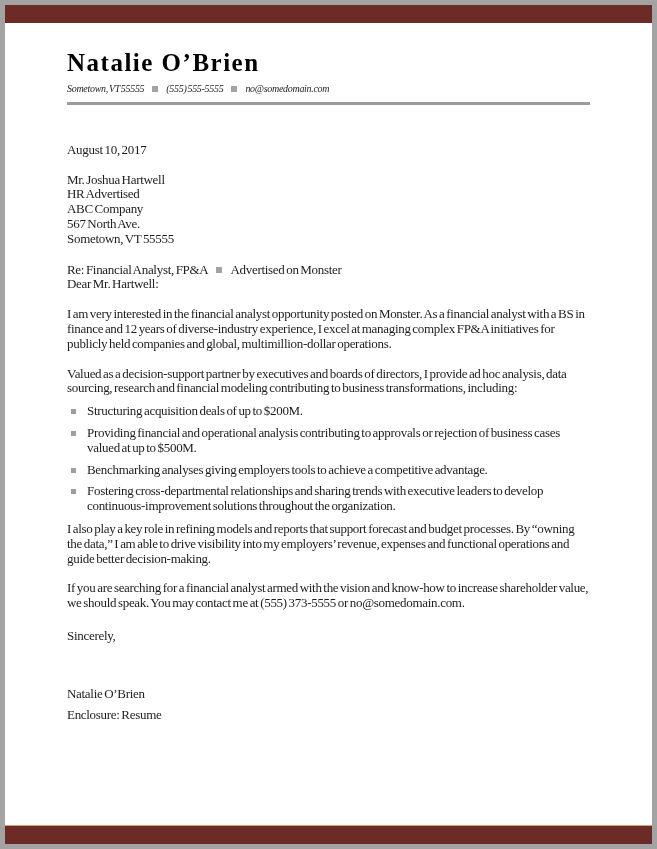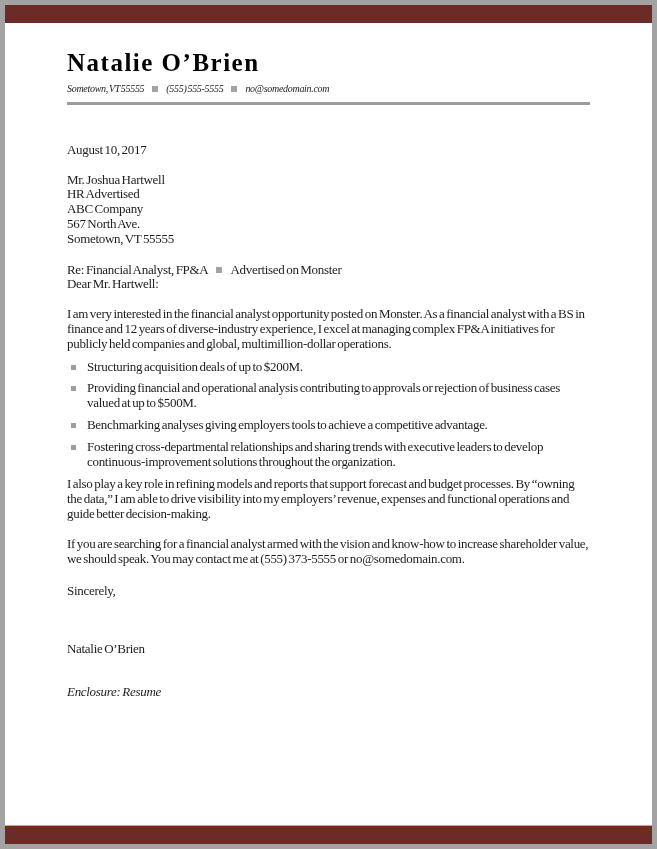--- a/index.html
+++ b/index.html
@@ -42,21 +42,21 @@
   p.para { margin:15px 0 0 0; }
   p.para.tight { margin-top:8px; }
   ul.bullets { margin:8px 0 8px 0; padding:0; list-style:none; }
   ul.bullets li { position:relative; padding-left:20px; margin-top:7px; }
   .bullet-square {
     position:absolute; left:4px; top:5px;
     width:5px; height:5px; background:#9e9e9e;
   }
   .signoff { margin-top:18px; }
   .signature { margin-top:43px; }
-  .enclosure { margin-top:28px;font-style:italic; }
+  .enclosure { margin-top:6px; }
 </style>
 </head>
 <body>
 
 <div class="page">
   <div class="edge-bar top" style="background: rgb(109, 43, 40);"></div>
 
   <div class="content">
 
     <div>
@@ -78,20 +78,21 @@
     </div>
 
     <div class="subject">
       <span>Re: Financial Analyst, FP&amp;A</span><span class="sep-square"></span><span>Advertised on Monster</span>
     </div>
 
     <div class="salutation">Dear Mr. Hartwell:</div>
 
     <p class="para">I am very interested in the financial analyst opportunity posted on Monster. As a financial analyst with a BS in finance and 12 years of diverse-industry experience, I excel at managing complex FP&amp;A initiatives for publicly held companies and global, multimillion-dollar operations.</p>
 
+    <p class="para">Valued as a decision-support partner by executives and boards of directors, I provide ad hoc analysis, data sourcing, research and financial modeling contributing to business transformations, including:</p>
 
     <ul class="bullets">
       <li><span class="bullet-square"></span><span>Structuring acquisition deals of up to $200M.</span></li>
       <li><span class="bullet-square"></span><span>Providing financial and operational analysis contributing to approvals or rejection of business cases valued at up to $500M.</span></li>
       <li><span class="bullet-square"></span><span>Benchmarking analyses giving employers tools to achieve a competitive advantage.</span></li>
       <li><span class="bullet-square"></span><span>Fostering cross-departmental relationships and sharing trends with executive leaders to develop continuous-improvement solutions throughout the organization.</span></li>
     </ul>
 
     <p class="para tight">I also play a key role in refining models and reports that support forecast and budget processes. By “owning the data,” I am able to drive visibility into my employers’ revenue, expenses and functional operations and guide better decision-making.</p>
 

